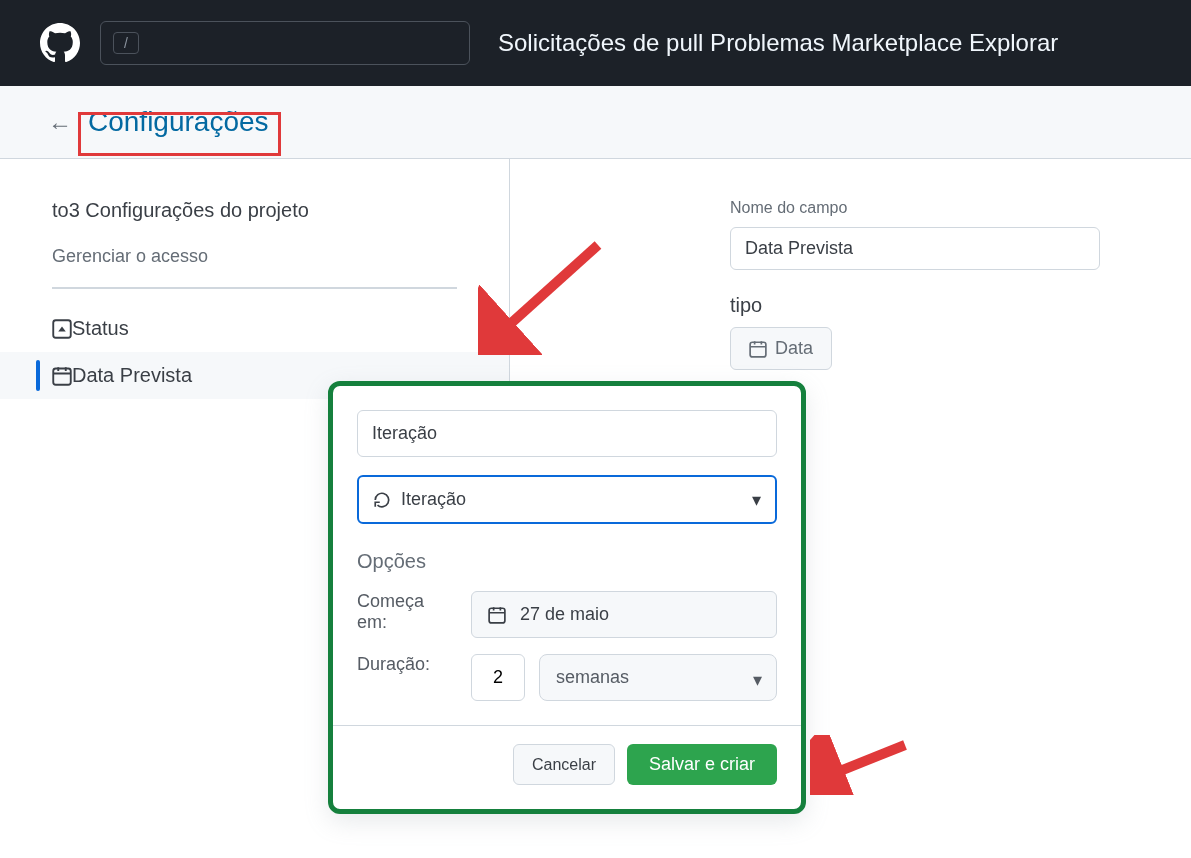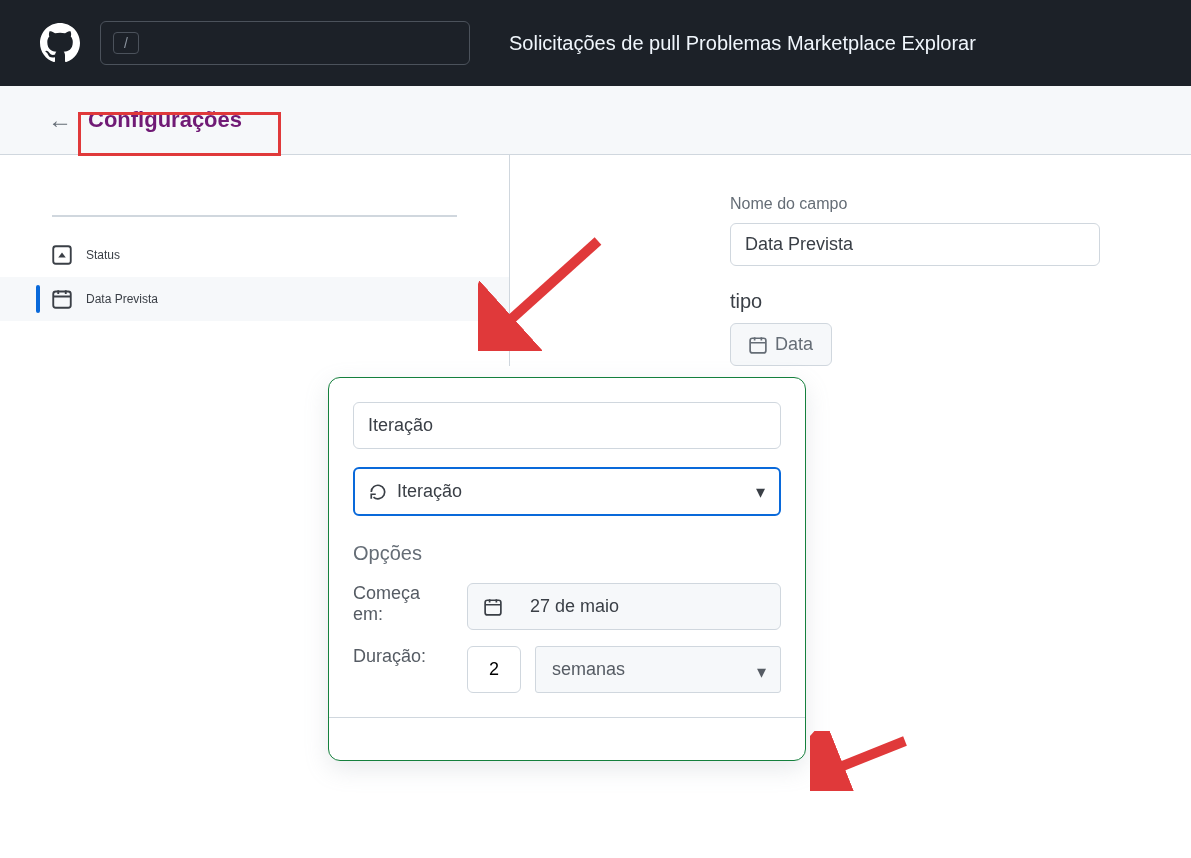--- a/index.html
+++ b/index.html
@@ -4,64 +4,64 @@
 <style>
 * { box-sizing: border-box; margin: 0; padding: 0; }
 body { font-family: -apple-system, BlinkMacSystemFont, "Segoe UI", Helvetica, Arial, sans-serif; background: #fff; width: 1191px; height: 858px; overflow: hidden; }
 
 .header { background: #1c2128; height: 86px; display: flex; align-items: center; padding: 0 40px; gap: 20px; }
 .logo { width: 40px; height: 40px; }
 .search-wrap { display: flex; align-items: center; border: 1px solid #4b525b; border-radius: 6px; padding: 8px 12px; width: 370px; height: 44px; }
 .search-input { background: transparent; border: none; color: #c9d1d9; font-size: 20px; flex: 1; outline: none; }
 .search-input::placeholder { color: #c9d1d9; }
 .slash-key { border: 1px solid #4b525b; border-radius: 4px; padding: 2px 10px; color: #8b949e; font-size: 14px; }
-.nav-links { color: #f0f6fc; font-size: 20px; margin-left: 19px; }
+.nav-links { color: #f0f6fc; font-size: 24px; margin-left: 8px; }
 
 .page-title-bar { background: #f6f8fa; border-bottom: 1px solid #d0d7de; padding: 20px 48px; display: flex; align-items: center; gap: 16px; }
 .back-arrow { font-size: 24px; color: #656d76; cursor: pointer; }
-.page-title { font-size: 22px; font-weight: 700; color: #701a75; position: relative; }
+.page-title { font-size: 28px; font-weight: 400; color: #0369a1; position: relative; }
 .title-highlight { position: absolute; left: 78px; top: 112px; width: 203px; height: 44px; border: 3px solid #e0393a; pointer-events: none; }
 
 .content { display: flex; position: relative; }
 .sidebar { width: 510px; border-right: 1px solid #d0d7de; padding-top: 40px; }
 .sidebar-section { padding: 0 52px; }
 .sidebar-heading { font-size: 20px; color: #3a3f46; margin-bottom: 24px; }
 .sidebar-link { font-size: 18px; color: #656d76; margin-bottom: 20px; display: block; }
 .sidebar-divider { border-top: 1px solid #d0d7de; margin: 20px 52px 0 52px; }
 
 .fields-header { display: flex; justify-content: space-between; align-items: center; padding: 16px 52px 16px 52px; }
 .fields-label { font-size: 14px; color: #656d76; }
 .new-field-btn { display: flex; align-items: center; gap: 8px; color: #0969da; font-size: 16px; cursor: pointer; padding: 8px 16px; position: relative; }
 .new-field-highlight { position: absolute; left: -8px; top: -4px; right: -8px; bottom: -4px; border: 3px solid #e0393a; }
 .plus-icon { font-size: 20px; font-weight: bold; }
 
 .fields-divider { border-top: 1px solid #d0d7de; margin: 0 52px 16px 52px; }
 
-.field-item { display: flex; align-items: center; gap: 14px; padding: 12px 52px; font-size: 12px; color: #3a3f46; cursor: pointer; position: relative; }
+.field-item { display: flex; align-items: center; gap: 0; padding: 12px 52px; font-size: 20px; color: #3a3f46; cursor: pointer; position: relative; }
 .field-item.selected { background: #f6f8fa; }
 .field-item.selected::before { content: ""; position: absolute; left: 36px; top: 8px; bottom: 8px; width: 4px; background: #0969da; border-radius: 2px; }
 .field-icon { width: 20px; height: 20px; }
 
 .main-panel { flex: 1; padding: 40px 0 0 220px; }
 .panel-title { font-size: 32px; color: #3a3f46; margin-bottom: 32px; }
 .form-label { font-size: 16px; color: #656d76; margin-bottom: 10px; }
 .form-input { width: 370px; padding: 10px 14px; border: 1px solid #d0d7de; border-radius: 6px; font-size: 18px; color: #3a3f46; background: #fff; }
 .type-label { font-size: 20px; color: #3a3f46; margin-top: 24px; margin-bottom: 10px; }
 .type-chip { display: inline-flex; align-items: center; gap: 8px; padding: 10px 18px; border: 1px solid #d0d7de; border-radius: 6px; background: #f6f8fa; font-size: 18px; color: #656d76; }
 
-.popup { position: absolute; left: 328px; top: 222px; width: 478px; background: #fff; border: 1px solid #15803d; border-radius: 12px; box-shadow: 0 8px 24px rgba(140,149,159,0.2); padding: 24px; }
+.popup { position: absolute; left: 328px; top: 222px; width: 478px; background: #fff; border: 5px solid #15803d; border-radius: 12px; box-shadow: 0 8px 24px rgba(140,149,159,0.2); padding: 24px; }
 .popup-input { width: 100%; padding: 12px 14px; border: 1px solid #d0d7de; border-radius: 6px; font-size: 18px; color: #3a3f46; margin-bottom: 18px; }
 .popup-select { width: 100%; padding: 12px 14px; border: 2px solid #0969da; border-radius: 6px; font-size: 18px; color: #3a3f46; display: flex; align-items: center; gap: 10px; position: relative; background: #fff; }
 .popup-select .caret { position: absolute; right: 14px; }
 .options-label { font-size: 20px; color: #656d76; margin: 26px 0 18px 0; }
 .option-row { display: flex; gap: 14px; margin-bottom: 16px; }
 .option-row-label { font-size: 18px; color: #565c64; width: 100px; }
-.date-box { display: flex; align-items: center; gap: 28px; padding: 12px 16px; border: 1px solid #d0d7de; border-radius: 6px; background: #f6f8fa; flex: 1; font-size: 18px; color: #3a3f46; }
+.date-box { display: flex; align-items: center; gap: 14px; padding: 12px 16px; border: 1px solid #d0d7de; border-radius: 6px; background: #f6f8fa; flex: 1; font-size: 18px; color: #3a3f46; }
 .num-box { width: 54px; padding: 12px; border: 1px solid #d0d7de; border-radius: 6px; text-align: center; font-size: 18px; background: #fff; }
-.unit-box { flex: 1; padding: 12px 16px; border: 1px solid #d0d7de; border-radius: 3px; background: #f6f8fa; font-size: 18px; color: #565c64; position: relative; }
+.unit-box { flex: 1; padding: 12px 16px; border: 1px solid #d0d7de; border-radius: 8px; background: #f6f8fa; font-size: 18px; color: #565c64; position: relative; }
 .unit-box .caret { position: absolute; right: 14px; top: 14px; }
 .popup-divider { border-top: 1px solid #d0d7de; margin: 24px -24px 18px -24px; }
 .popup-actions { display: flex; justify-content: flex-end; gap: 12px; }
 .btn-cancel { padding: 10px 18px; border: 1px solid #d0d7de; border-radius: 6px; background: #f6f8fa; font-size: 16px; color: #3a3f46; cursor: pointer; }
 .btn-save { padding: 10px 22px; border: none; border-radius: 6px; background: #2da44e; color: #fff; font-size: 18px; cursor: pointer; }
 
 .arrow-annotation { position: absolute; pointer-events: none; }
 </style>
 </head>
 <body>
@@ -77,20 +77,24 @@
 </div>
 
 <div class="page-title-bar">
   <span class="back-arrow">←</span>
   <span class="page-title">Configurações</span>
 </div>
 <div class="title-highlight"></div>
 
 <div class="content">
   <div class="sidebar">
+    <div class="sidebar-section">
+      <div class="sidebar-heading">to3 Configurações do projeto</div>
+      <a class="sidebar-link">Gerenciar o acesso</a>
+    </div>
     <div class="sidebar-divider"></div>
     <div class="fields-divider"></div>
     <div class="field-item">
       <svg class="field-icon" viewBox="0 0 16 16" fill="none" stroke="#3a3f46" stroke-width="1.5">
           <rect x="1" y="1" width="14" height="14" rx="2"></rect>
           <path d="M8 6l-3 4h6z" fill="#3a3f46" stroke="none"></path>
         </svg>
       <span>Status</span>
     </div>
     <div class="field-item selected">
@@ -137,20 +141,24 @@
     </div>
     <div class="option-row">
       <span class="option-row-label">Duração:</span>
       <input class="num-box" value="2" style="">
       <div class="unit-box">
         <span>semanas</span>
         <span class="caret">▾</span>
       </div>
     </div>
     <div class="popup-divider"></div>
+    <div class="popup-actions">
+      <button class="btn-cancel">Cancelar</button>
+      <button class="btn-save">Salvar e criar</button>
+    </div>
   </div>
 
   <svg class="arrow-annotation" style="left:478px;top:76px;width:130px;height:120px" viewBox="0 0 130 120">
       <defs>
         <marker id="ah1" markerWidth="10" markerHeight="10" refX="2" refY="5" orient="auto">
           <path d="M0,0 L10,5 L0,10 z" fill="#e0393a"></path>
         </marker>
       </defs>
       <path d="M120,10 L20,100" stroke="#e0393a" stroke-width="10" marker-end="url(#ah1)"></path>
     </svg>

